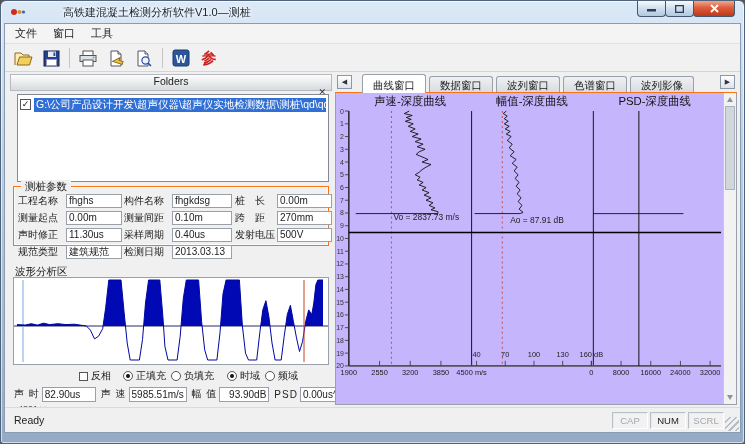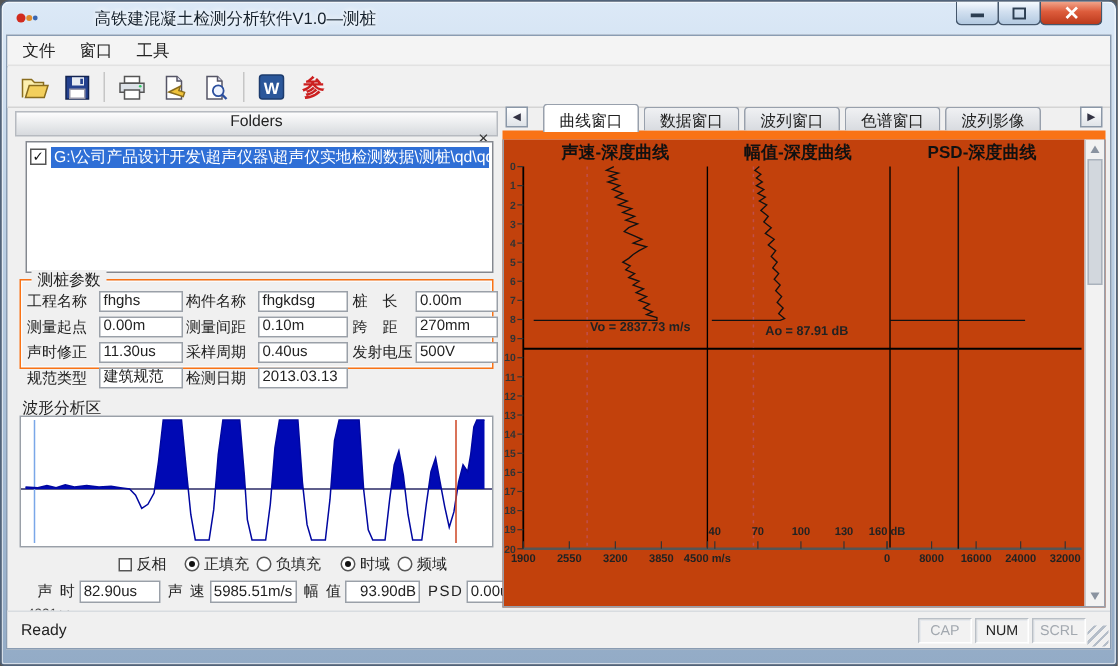--- a/index.html
+++ b/index.html
@@ -56,29 +56,29 @@
   .rad.on::after{content:"";position:absolute;left:2px;top:2px;width:4px;height:4px;border-radius:50%;background:#111;}
   .chkSq{width:9px;height:9px;border:1px solid #555;background:#fff;display:inline-block;margin-right:3px;vertical-align:-1px;flex:none;}
   .c1{margin-left:66px}.c2{margin-left:12px}.c3{margin-left:5px}.c4{margin-left:13px}.c5{margin-left:5px}
   .ctrl-item{display:inline-flex;align-items:center;}
   .readout-row{position:absolute;top:312px;left:3px;right:3px;height:16px;display:flex;align-items:center;font-size:10px;}
   .ro-label{white-space:nowrap;margin-right:2px;flex:none;letter-spacing:1px;}
   .ro-field{height:15px;border:1px solid #9aa0a8;background:#fff;font-size:10px;line-height:13px;padding:0 2px;white-space:nowrap;overflow:hidden;flex:none;}
   .clipped{position:absolute;top:331px;left:8px;height:6px;overflow:hidden;font-size:9px;line-height:9px;color:#444;text-decoration:line-through;}
   
   .right-panel{position:absolute;left:330px;right:3px;top:2px;bottom:2px;}
-  .tabbar{height:19px;display:flex;align-items:flex-end;border-bottom:6px solid #f97316;padding-left:2px;}
+  .tabbar{height:19px;display:flex;align-items:center;border-bottom:1px solid #f97316;padding-left:2px;}
   .tab-arrow{width:15px;height:14px;margin:0 2px 2px 0;border:1px solid #8b98a8;background:linear-gradient(#fff,#dfe3e8);
     font-size:7px;display:flex;align-items:center;justify-content:center;color:#334;flex:none;}
   .tab-arrow.right{margin-left:auto;margin-right:2px;}
   .tabs-host{display:flex;align-items:flex-end;margin-left:8px;}
   .tab{height:16px;padding:2px 10px 0;font-size:10.5px;border:1px solid #98a0ac;border-bottom:none;
     border-radius:3px 3px 0 0;background:linear-gradient(#f0f1f3,#d8dbe0);margin-right:3px;white-space:nowrap;}
   .tab.active{height:19px;background:#fff;padding-top:4px;margin-bottom:-1px;}
-  .chart-wrap{position:absolute;top:19px;left:0;right:0;bottom:0;background:#c2410c;border:1px solid #98a0ac;border-top:none;display:flex;font-weight:bold;}
+  .chart-wrap{position:absolute;top:19px;left:0;right:0;bottom:0;background:#c4b5fd;border:1px solid #98a0ac;border-top:none;display:flex;}
   .chart-svg{display:block;}
   svg text{font-family:"Liberation Sans","DejaVu Sans",sans-serif;}
   .vscroll{width:13px;background:#f2f2f2;border-left:1px solid #c4c8cd;position:relative;flex:none;}
   .arr{position:absolute;left:3px;width:0;height:0;border-left:3.5px solid transparent;border-right:3.5px solid transparent;}
   .arr.up{top:4px;border-bottom:5px solid #8a93a0;}
   .arr.down{bottom:4px;border-top:5px solid #8a93a0;}
   .vthumb{position:absolute;top:13px;left:1px;right:1px;height:84px;background:#d2d7dd;border:1px solid #aab2bc;}
   
   .statusbar{position:absolute;bottom:0;left:0;right:0;height:25px;background:#f0f0f0;border-top:1px solid #d8dce0;
     display:flex;align-items:center;padding-left:9px;font-size:10.5px;}
@@ -264,21 +264,21 @@
             <span class="rad on"></span>
             <span>时域</span>
           </span>
           <span class="ctrl-item c5">
             <span class="rad"></span>
             <span>频域</span>
           </span>
         </div>
 
         <div class="readout-row" id="readoutRow">
-            <span class="ro-label" style="margin-left: 12px;">声 时</span>
+            <span class="ro-label" style="margin-left: 1px;">声 时</span>
             <div class="ro-field" style="width: 54px;">82.90us</div>
             <span class="ro-label" style="margin-left: 5px;">声 速</span>
             <div class="ro-field" style="width: 58px;">5985.51m/s</div>
             <span class="ro-label" style="margin-left: 5px;">幅 值</span>
             <div class="ro-field" style="width: 50px; text-align: right;">93.90dB</div>
             <span class="ro-label" style="margin-left: 5px;">PSD</span>
             <div class="ro-field" style="width: 56px;">0.00us^2/m</div>
           </div>
         <div class="clipped">4821±±</div>
       </div>

